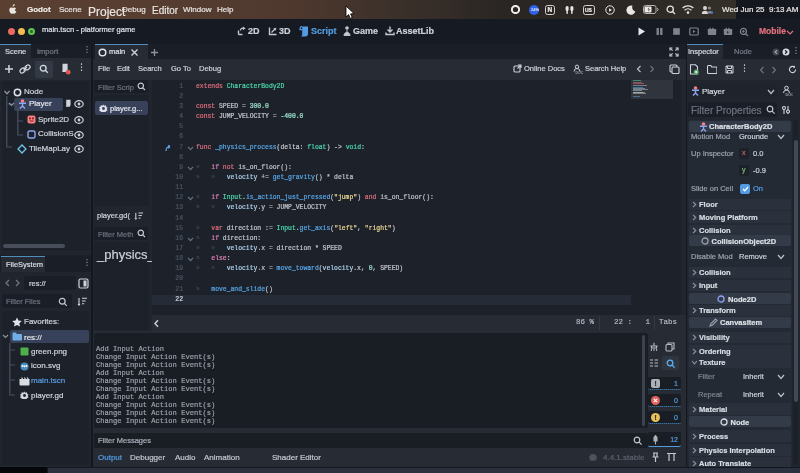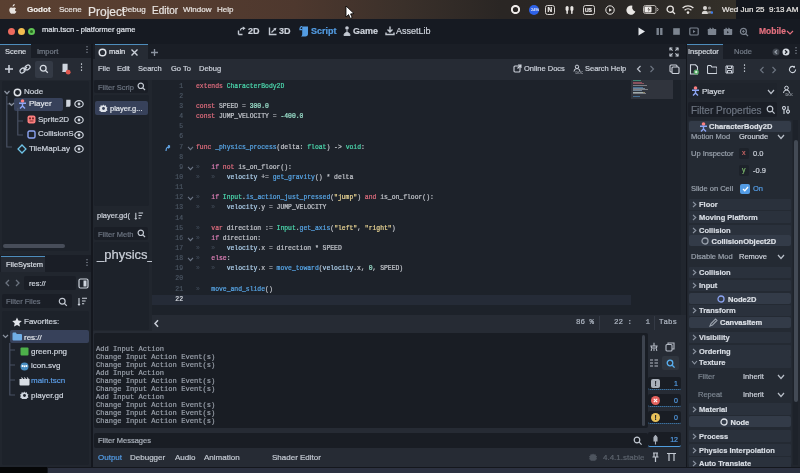--- a/index.html
+++ b/index.html
@@ -98,21 +98,21 @@
   <div class="abs t" style="left:311px;top:7px;color:#539ce3;font-size:9px;font-weight:bold;">Script</div>
   <svg class="abs" style="left:342px;top:7px;" width="10" height="10" viewBox="0 0 10 10">
       <circle cx="5" cy="2" r="1.8" fill="#c3c9d2"></circle>
       <path d="M5,4 L5,7 M2,9.6 C2,7.5 3.3,6.5 5,6.5 C6.7,6.5 8,7.5 8,9.6 Z" fill="#c3c9d2" stroke="#c3c9d2" stroke-width="1"></path>
     </svg>
   <div class="abs t" style="left:353px;top:7px;color:#ccd1da;font-size:9px;font-weight:bold;">Game</div>
   <svg class="abs" style="left:385px;top:7px;" width="10" height="10" viewBox="0 0 10 10">
       <path d="M5,0.5 L5,5.5 M2.5,3.5 L5,6 L7.5,3.5" stroke="#c3c9d2" stroke-width="1.4" fill="none"></path>
       <path d="M1,6.5 L1,8.5 L9,8.5 L9,6.5" stroke="#c3c9d2" stroke-width="1.4" fill="none"></path>
     </svg>
-  <div class="abs t" style="left:396px;top:7px;color:#ccd1da;font-size:9px;font-weight:normal;">AssetLib</div>
+  <div class="abs t" style="left:396px;top:7px;color:#ccd1da;font-size:9px;font-weight:bold;">AssetLib</div>
 
   <svg class="abs" style="left:637px;top:8px;" width="9" height="9" viewBox="0 0 9 9">
       <path d="M1.5,0.5 L8,4.5 L1.5,8.5 Z" fill="#e4e7ec"></path>
     </svg>
   <svg class="abs" style="left:655px;top:8px;" width="9" height="9" viewBox="0 0 9 9">
       <rect x="1.5" y="1" width="2.4" height="7" fill="#7c8490"></rect>
       <rect x="5.1" y="1" width="2.4" height="7" fill="#7c8490"></rect>
     </svg>
   <svg class="abs" style="left:672px;top:8px;" width="9" height="9" viewBox="0 0 9 9">
       <rect x="1.2" y="1.2" width="6.6" height="6.6" fill="#7c8490"></rect>

